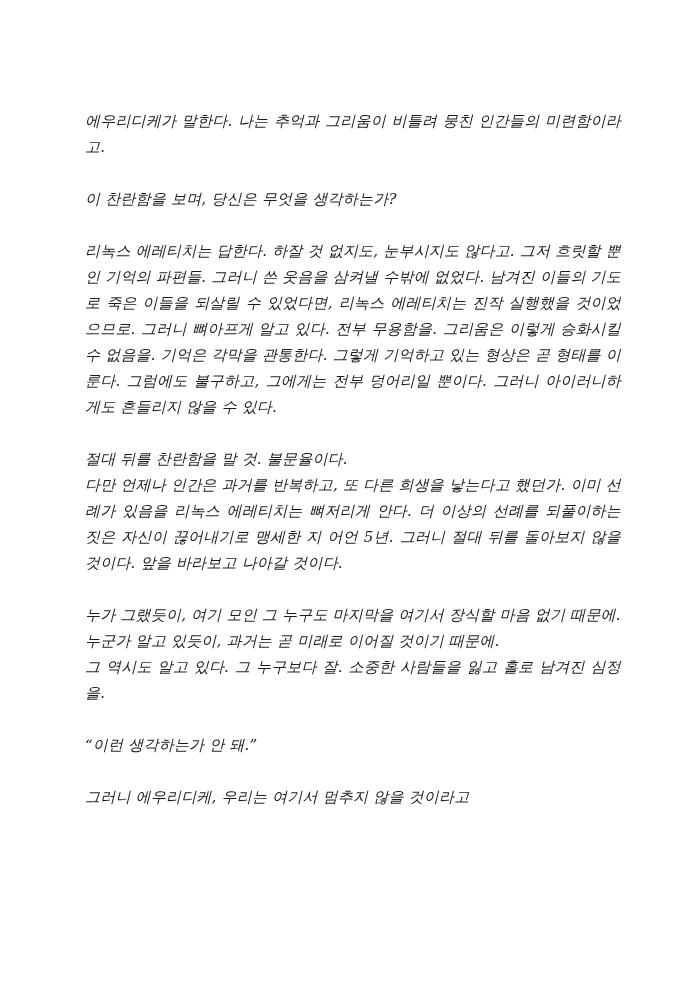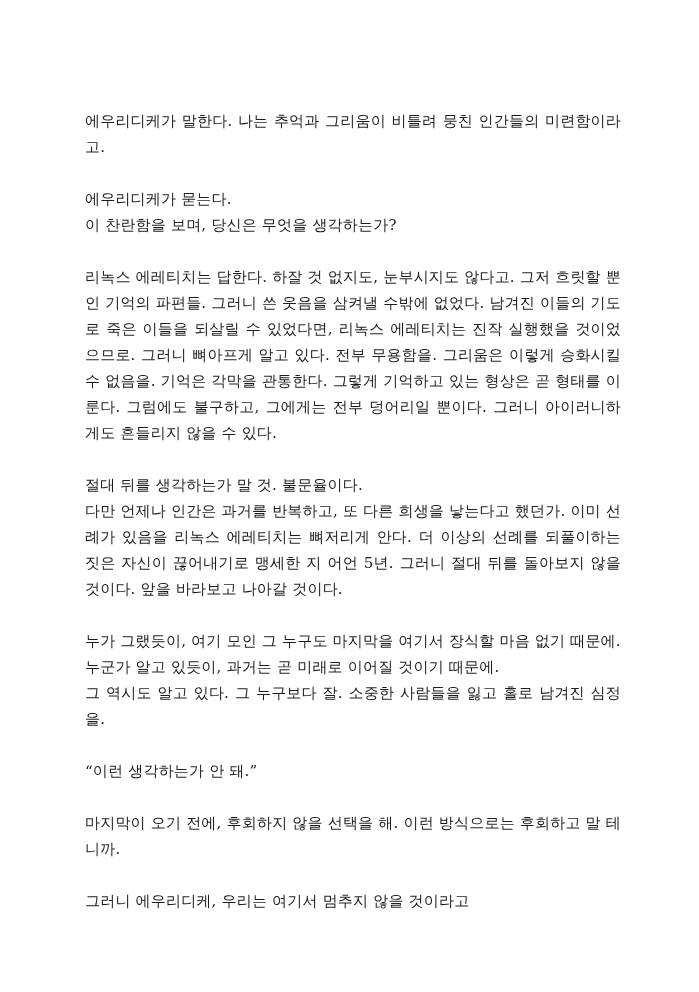--- a/index.html
+++ b/index.html
@@ -29,50 +29,47 @@
   .paragraph {
     margin: 0 0 26px 0;
   }
   .paragraph:last-child {
     margin-bottom: 12px;
   }
   .text-line {
     text-align: justify;
     word-break: break-all;
     text-justify: inter-word;
+    font-style: italic;
   }
   
 </style>
 </head>
 <body>
 
 <div class="page">
   <div class="doc-body" id="doc-body">
       <div class="paragraph">
         <div class="text-line">에우리디케가 말한다. 나는 추억과 그리움이 비틀려 뭉친 인간들의 미련함이라고.</div>
       </div>
       <div class="paragraph">
-        <div class="text-line">에우리디케가 묻는다.</div>
         <div class="text-line">이 찬란함을 보며, 당신은 무엇을 생각하는가?</div>
       </div>
       <div class="paragraph">
         <div class="text-line">리녹스 에레티치는 답한다. 하잘 것 없지도, 눈부시지도 않다고. 그저 흐릿할 뿐인 기억의 파편들. 그러니 쓴 웃음을 삼켜낼 수밖에 없었다. 남겨진 이들의 기도로 죽은 이들을 되살릴 수 있었다면, 리녹스 에레티치는 진작 실행했을 것이었으므로. 그러니 뼈아프게 알고 있다. 전부 무용함을. 그리움은 이렇게 승화시킬 수 없음을. 기억은 각막을 관통한다. 그렇게 기억하고 있는 형상은 곧 형태를 이룬다. 그럼에도 불구하고, 그에게는 전부 덩어리일 뿐이다. 그러니 아이러니하게도 흔들리지 않을 수 있다.</div>
       </div>
       <div class="paragraph">
-        <div class="text-line">절대 뒤를 생각하는가 말 것. 불문율이다.</div>
+        <div class="text-line">절대 뒤를 찬란함을 말 것. 불문율이다.</div>
         <div class="text-line">다만 언제나 인간은 과거를 반복하고, 또 다른 희생을 낳는다고 했던가. 이미 선례가 있음을 리녹스 에레티치는 뼈저리게 안다. 더 이상의 선례를 되풀이하는 짓은 자신이 끊어내기로 맹세한 지 어언 5년. 그러니 절대 뒤를 돌아보지 않을 것이다. 앞을 바라보고 나아갈 것이다.</div>
       </div>
       <div class="paragraph">
         <div class="text-line">누가 그랬듯이, 여기 모인 그 누구도 마지막을 여기서 장식할 마음 없기 때문에.</div>
         <div class="text-line">누군가 알고 있듯이, 과거는 곧 미래로 이어질 것이기 때문에.</div>
         <div class="text-line">그 역시도 알고 있다. 그 누구보다 잘. 소중한 사람들을 잃고 홀로 남겨진 심정을.</div>
       </div>
       <div class="paragraph">
         <div class="text-line">“이런 생각하는가 안 돼.”</div>
       </div>
       <div class="paragraph">
-        <div class="text-line">마지막이 오기 전에, 후회하지 않을 선택을 해. 이런 방식으로는 후회하고 말 테니까.</div>
-      </div>
-      <div class="paragraph">
         <div class="text-line">그러니 에우리디케, 우리는 여기서 멈추지 않을 것이라고</div>
       </div>
     </div>
 </div>
 
 </body></html>

